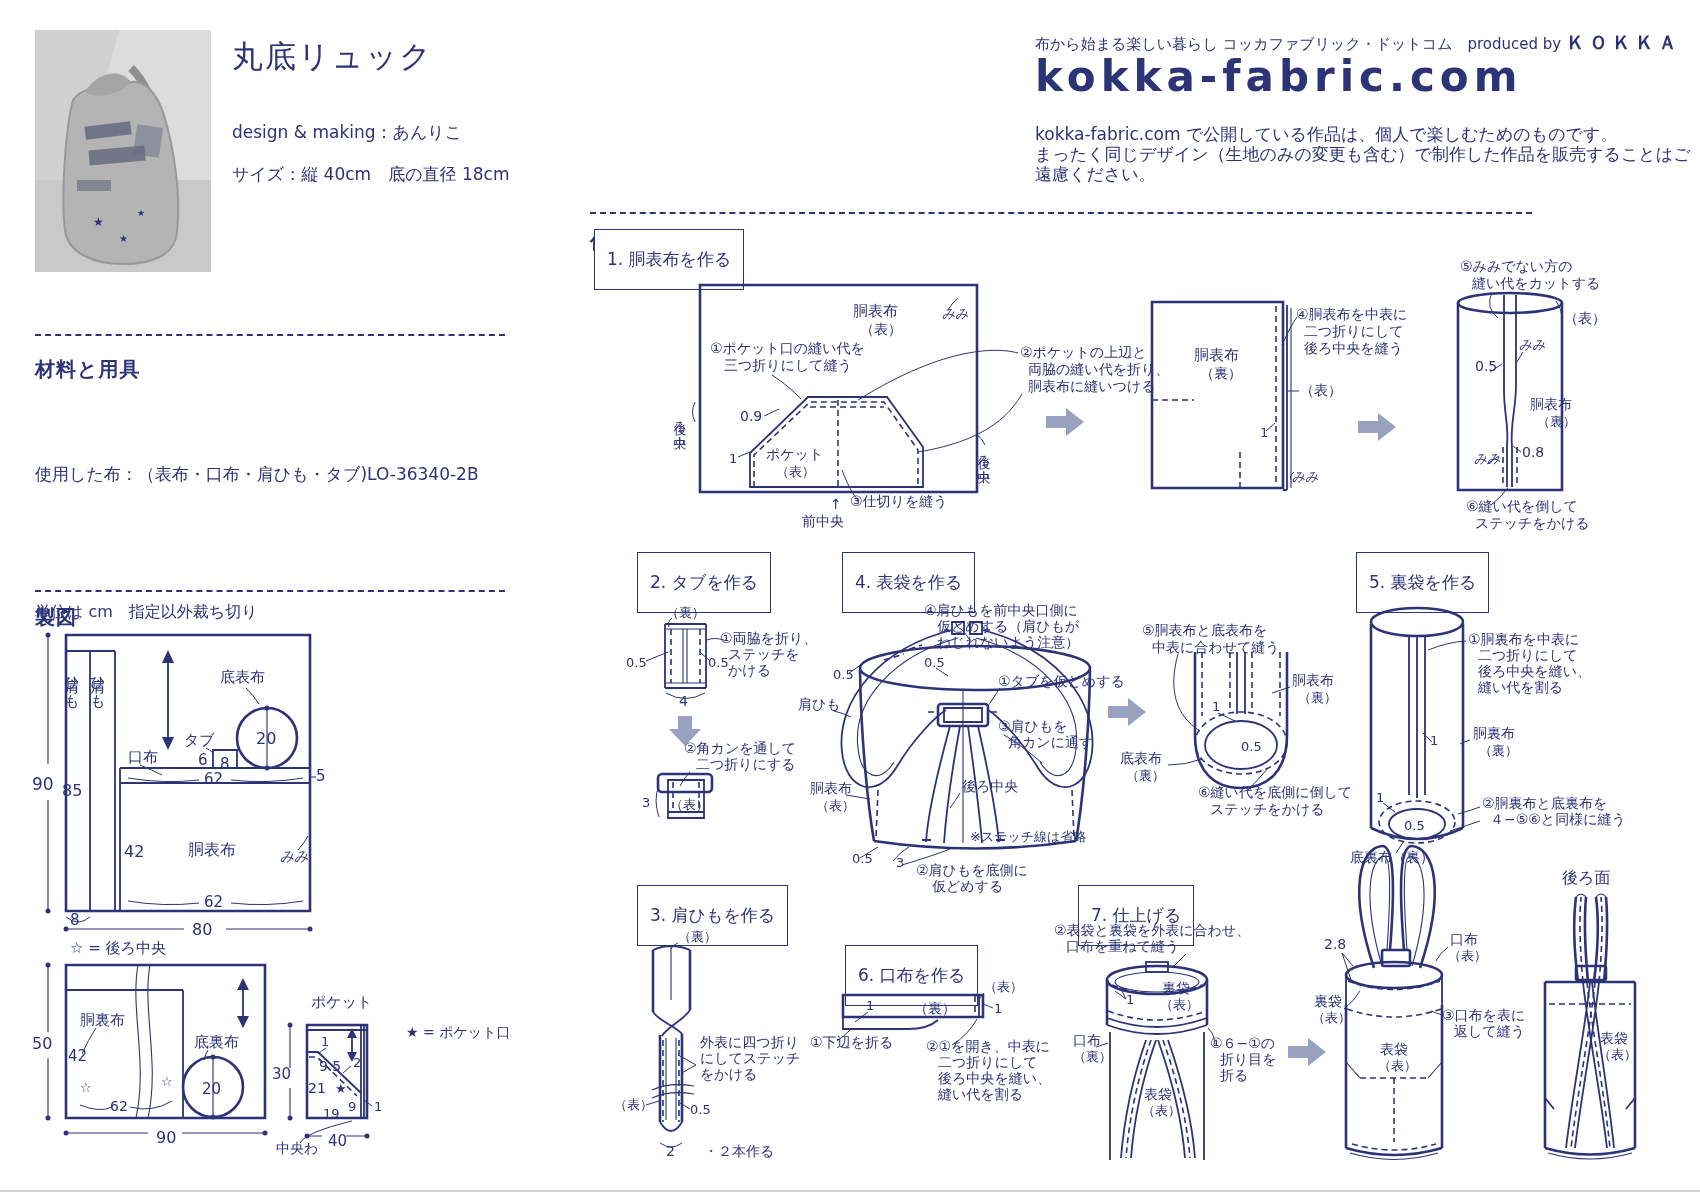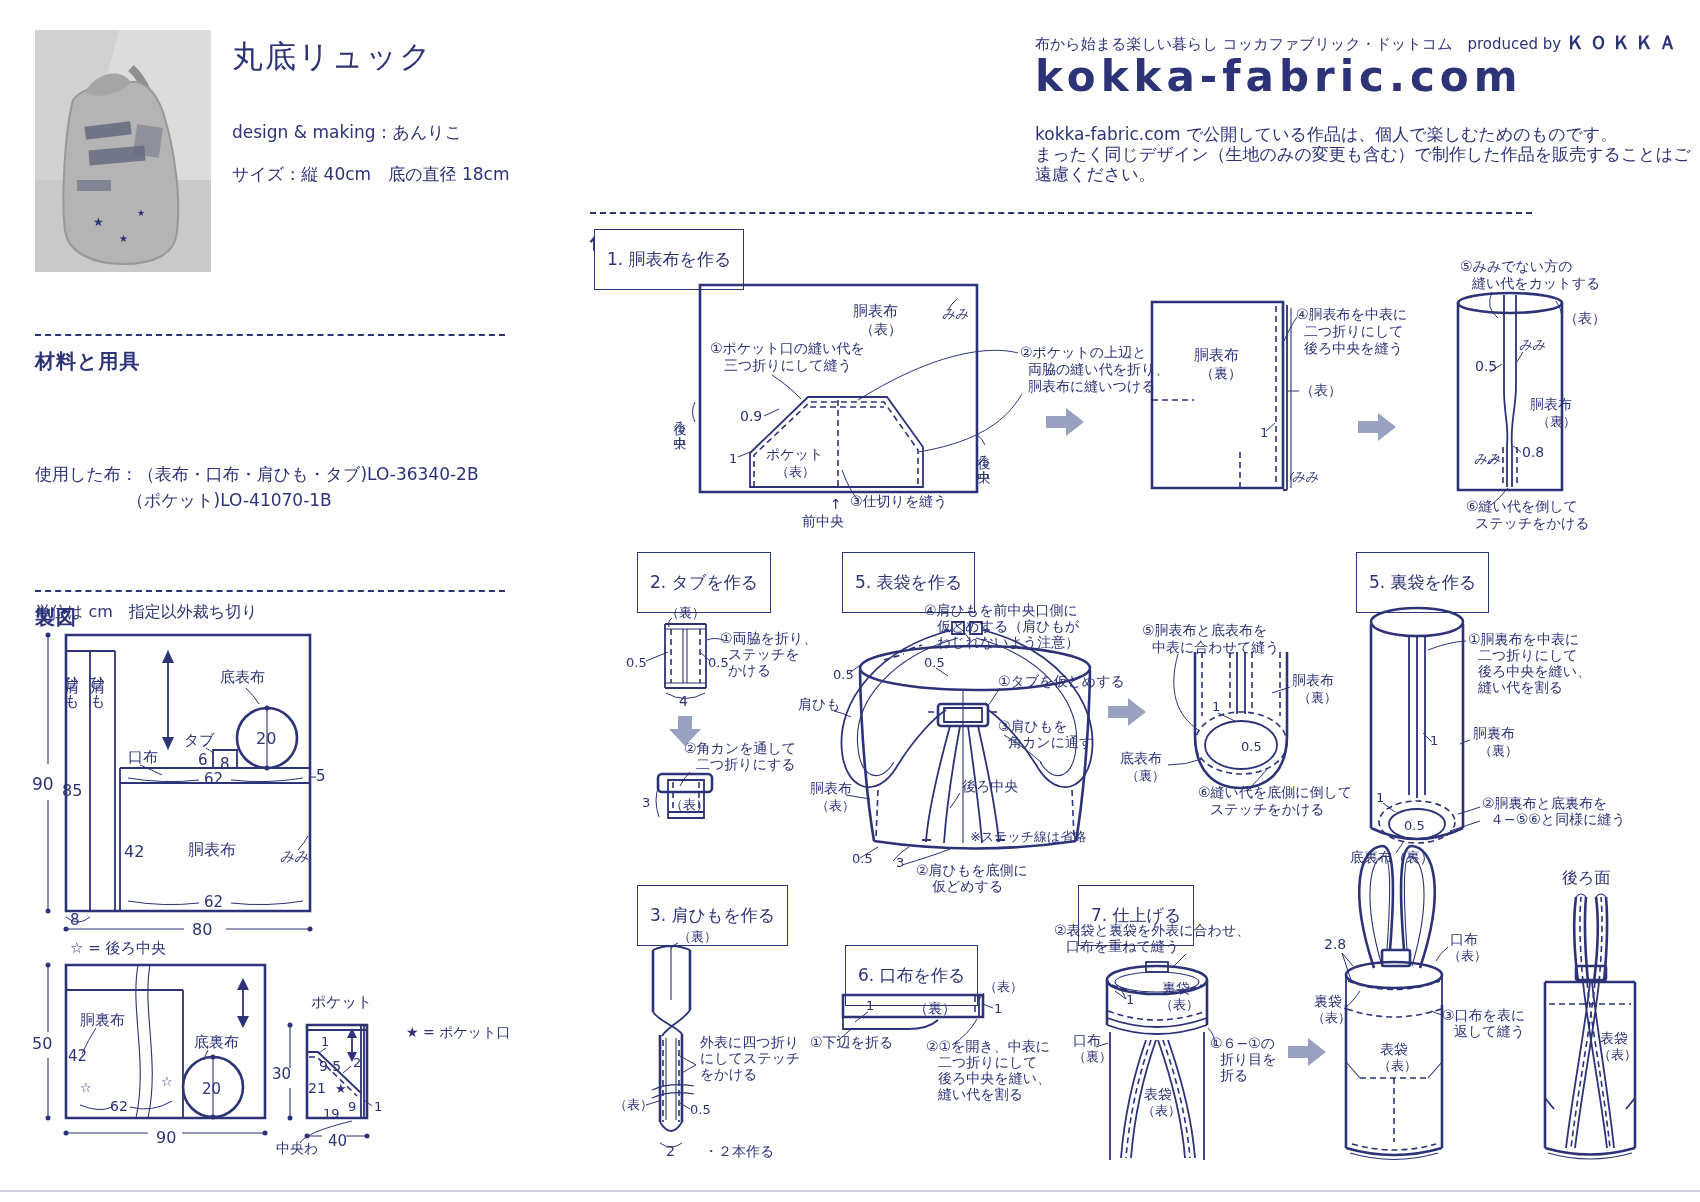--- a/index.html
+++ b/index.html
@@ -50,37 +50,36 @@
   <div class="abs t17" style="left:232px;top:120px">design &amp; making：あんりこ</div>
   <div class="abs t17" style="left:232px;top:162px">サイズ：縦 40cm　底の直径 18cm</div>
 
   <div class="abs" style="left:1035px;top:30px;width:497px;text-align:right;font-size:15px;white-space:nowrap">
     <span>布から始まる楽しい暮らし コッカファブリック・ドットコム　produced by </span><span style="font-weight:bold;font-size:19px;letter-spacing:4px">ＫＯＫＫＡ</span>
   </div>
   <div class="abs logo" style="left:1035px;top:52px;width:497px;text-align:left">kokka-fabric.com</div>
   <div class="abs t14" style="left:1035px;top:124px">kokka-fabric.com で公開している作品は、個人で楽しむためのものです。</div>
   <div class="abs t14" style="left:1035px;top:144px">まったく同じデザイン（生地のみの変更も含む）で制作した作品を販売することはご遠慮ください。</div>
 
-  <div class="abs h20" style="left:35px;top:300px">材料と用具</div>
+  <div class="abs h20" style="left:35px;top:308px">材料と用具</div>
   <div class="abs dash" style="left:35px;top:334px;width:470px"></div>
   <div class="abs t17" style="left:35px;top:462px">
     <div>使用した布：（表布・口布・肩ひも・タブ)LO-36340-2B</div>
-    <div class="ind92">（ポケット)LO-41070-1B</div>
   </div>
 
   <div class="abs h20" style="left:35px;top:556px">製図</div>
   <div class="abs dash" style="left:35px;top:590px;width:470px"></div>
   <div class="abs t16" style="left:35px;top:602px">単位は cm　指定以外裁ち切り</div>
 
   <div class="abs h20" style="left:590px;top:180px">作り方</div>
   <div class="abs dash" style="left:590px;top:212px;width:942px"></div>
 
   <div class="stepbox" style="left:594px;top:229px">1. 胴表布を作る</div>
   <div class="stepbox" style="left:637px;top:552px">2. タブを作る</div>
-  <div class="stepbox" style="left:842px;top:552px">5. 表袋を作る</div>
+  <div class="stepbox" style="left:842px;top:552px">4. 表袋を作る</div>
   <div class="stepbox" style="left:1356px;top:552px">5. 裏袋を作る</div>
   <div class="stepbox" style="left:637px;top:885px">3. 肩ひもを作る</div>
   <div class="stepbox" style="left:845px;top:945px">6. 口布を作る</div>
   <div class="stepbox" style="left:1078px;top:885px">7. 仕上げる</div>
 
   <svg class="abs" style="left:0;top:0" width="1700" height="1202" viewBox="0 0 1700 1202">
 
     <g>
       <path class="s3" d="M66,635 H310 V911 H66 Z"></path>
       <path class="s" d="M66,651 H115 M90,651 V911 M115,651 V911"></path>

